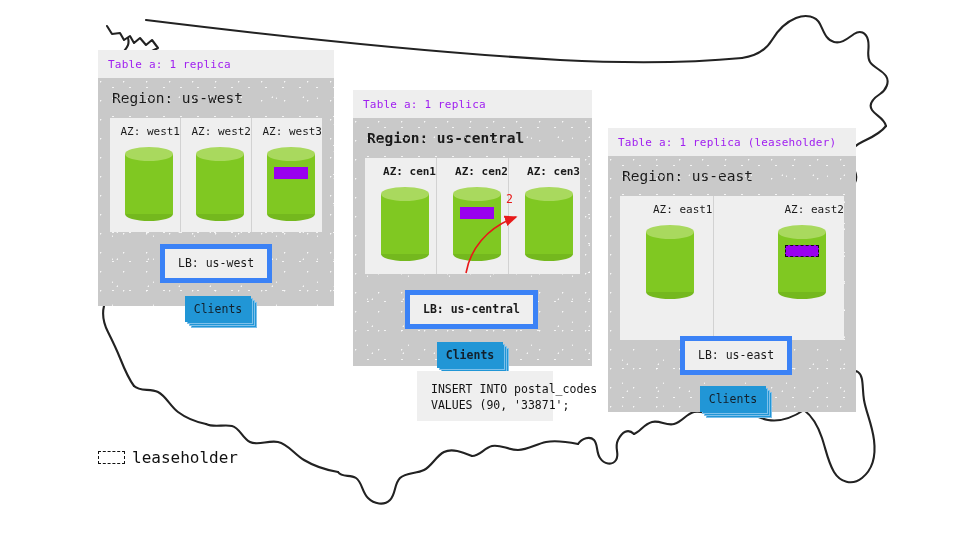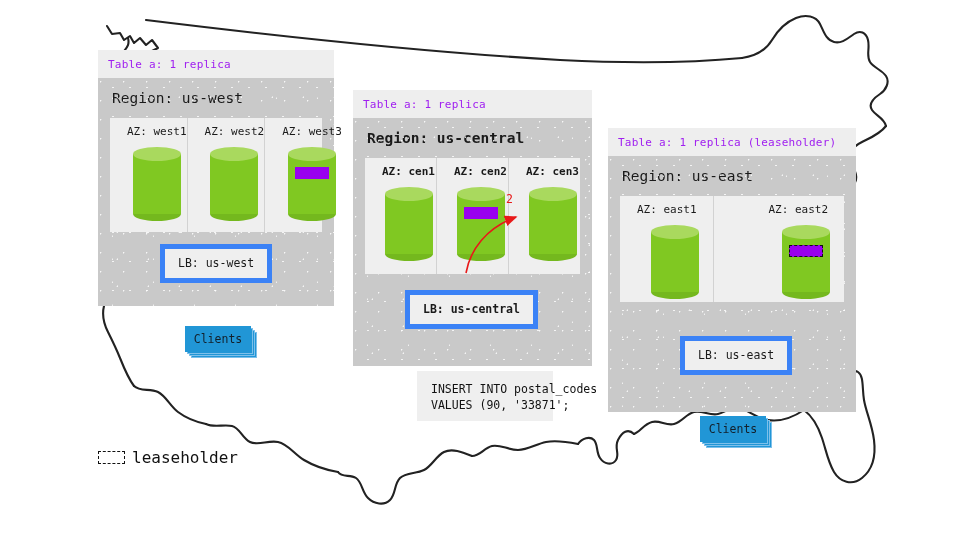--- a/index.html
+++ b/index.html
@@ -70,22 +70,22 @@
 
   
   .az-strip {
     display: flex;
     background: #efefef;
     position: relative;
   }
   .az-cell {
     flex: 1 1 0;
     box-sizing: border-box;
-    padding: 7px 0 12px 17px;
-    text-align: left;
+    padding: 7px 0 12px 8px;
+    text-align: right;
     border-right: 1px solid #d2d2d2;
     position: relative;
   }
   .az-cell:last-child { border-right: none; }
   .az-label {
     font-size: 11px;
     color: #1a1a1a;
     margin-bottom: 9px;
     white-space: nowrap;
   }
@@ -150,21 +150,20 @@
     width: 66px;
     height: 26px;
     z-index: 6;
   }
   .clients-stack .sheet {
     position: absolute;
     width: 66px; height: 26px;
     background: #2196d6;
     border: 1px solid #7ec0ea;
     box-sizing: border-box;
-    margin-top: 30px;
   }
   .clients-stack .s3 { left: 6px; top: 6px; }
   .clients-stack .s2 { left: 4px; top: 4px; }
   .clients-stack .s1 { left: 2px; top: 2px; }
   .clients-stack .front {
     left: 0; top: 0;
     background: #2196d6;
     border: none;
     display: flex;
     align-items: center;
@@ -390,21 +389,21 @@
   </div>
 
   <div class="region-panel" id="panel-east" style="left:608px; top:128px; width:248px;border-radius:20px;">
     <div class="panel-header">
       <div class="panel-header-text">Table a: 1 replica (leaseholder)</div>
     </div>
     <div class="panel-body" style="height:256px;">
       <div class="noise"></div>
       <div class="region-title">Region: us-east</div>
 
-      <div class="az-strip" style="height:106px;gap:38px;">
+      <div class="az-strip" style="height:144px;gap:38px;">
         <div class="az-cell">
           <div class="az-label">AZ: east1</div>
           <div class="cylinder">
             <div class="cyl-bottom"></div>
             <div class="cyl-body"></div>
             <div class="cyl-top"></div>
           </div>
         </div>
         <div class="az-cell">
           <div class="az-label">AZ: east2</div>

